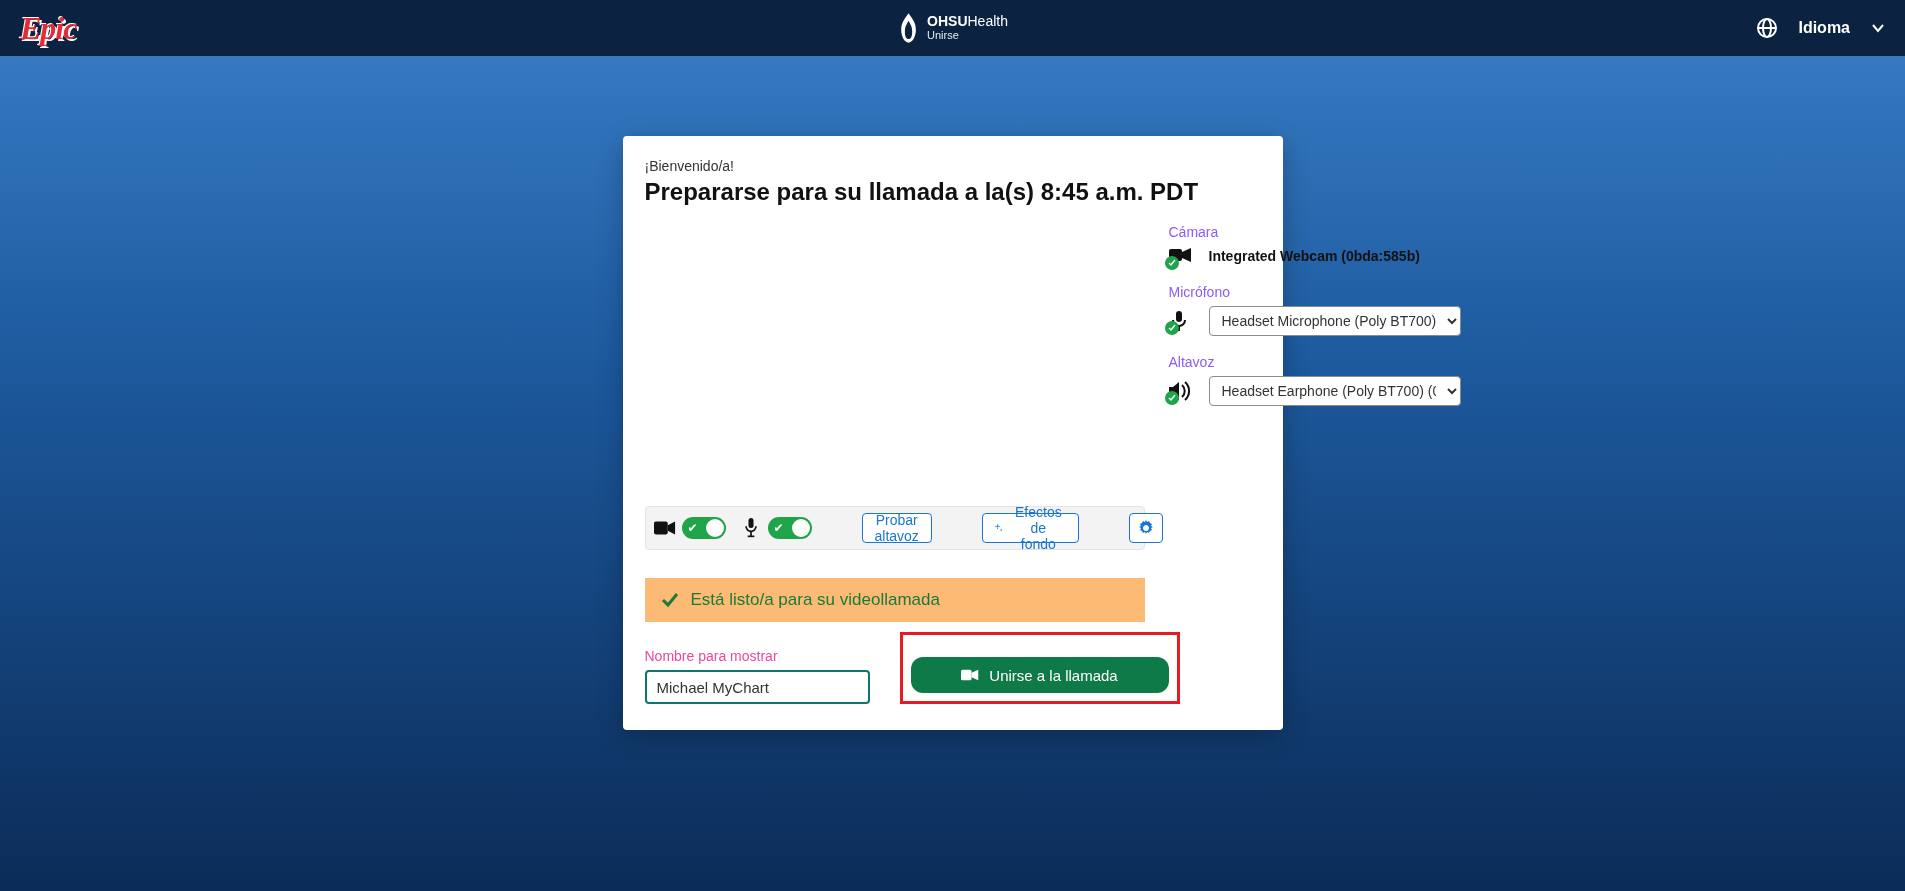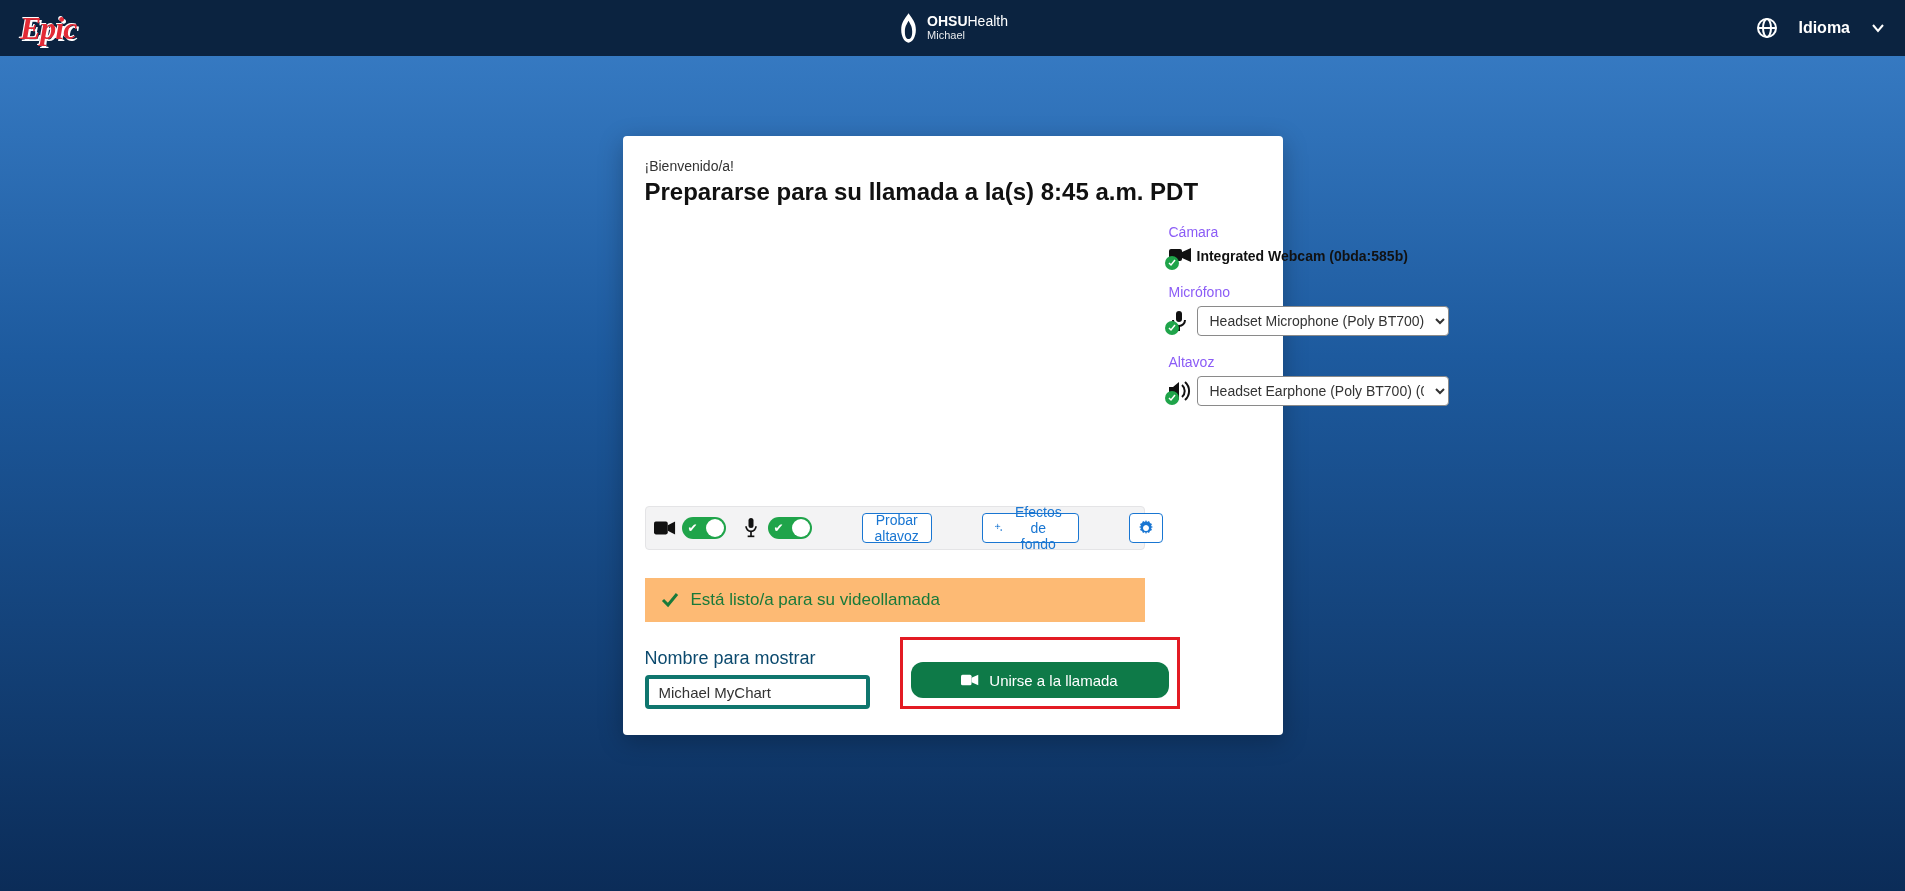--- a/index.html
+++ b/index.html
@@ -58,21 +58,21 @@
   .title { font-size: 24px; font-weight: 700; color: #111; margin-bottom: 16px; }
   .mainrow { display: flex; gap: 24px; }
   .preview-col { flex: 0 0 500px; }
   .preview {
     width: 500px;
     height: 280px;
     background: #fff;
   }
   .devcol { flex: 1; padding-top: 2px; }
   .dev-label { font-size: 14px; color: #8b5cf6; margin-bottom: 6px; }
-  .dev-line { display: flex; align-items: center; gap: 4px; margin-bottom: 18px; }
+  .dev-line { display: flex; align-items: center; gap: 16px; margin-bottom: 18px; }
   .status-icon { position: relative; width: 24px; height: 20px; flex: 0 0 24px; }
   .status-icon svg { position: absolute; left: 0; top: 0; }
   .status-icon .badge {
     position: absolute; left: -4px; bottom: -4px;
     width: 14px; height: 14px; border-radius: 50%;
     background: #1fa44a;
     display: flex; align-items: center; justify-content: center;
   }
   .badge svg { position: static; }
   .dev-name { font-weight: 700; font-size: 14px; color: #111; }
@@ -133,23 +133,23 @@
   }
   .ready-banner svg { width: 18px; height: 18px; fill: #197a3a; }
   .bottomrow {
     margin-top: 26px;
     display: flex;
     align-items: flex-end;
     gap: 30px;
     position: relative;
   }
   .name-block { display: flex; flex-direction: column; gap: 6px; width: 225px; }
-  .name-label { font-size: 18px; color: #0c4a6e; }
+  .name-label { font-size: 14px; color: #ec4899; }
   .name-input {
-    height: 34px; border: 4px solid #0f766e; border-radius: 4px;
+    height: 34px; border: 2px solid #0f766e; border-radius: 4px;
     padding: 0 10px; font-size: 15px; color: #333; width: 225px;
   }
   .join-wrap {
     border: 3px solid #e31b23;
     padding: 22px 8px 8px 8px;
     margin-top: -20px;
   }
   .join-btn {
     width: 258px; height: 36px;
     background: #0e7a48; color: #fff;
@@ -166,21 +166,21 @@
   <div class="epic-logo">Epic</div>
   <div class="center">
     <div class="ohsu-logo-block">
       <svg class="flame" viewBox="0 0 24 32">
         <path d="M12 0 C8 6 4 10 4 18 C4 26 8 32 12 32 C16 32 20 26 20 18 C20 10 16 6 12 0 Z M12 8 C14 12 16 14 16 20 C16 26 14 28 12 28 C10 28 8 26 8 20 C8 14 10 12 12 8 Z" fill="#fff"></path>
       </svg>
       <div class="ohsu-text">
         <div class="line1">
           <span>OHSU</span><span class="light">Health</span>
         </div>
-        <div class="line2">Michael</div>
+        <div class="line2">Unirse</div>
       </div>
     </div>
   </div>
   <div class="lang">
     <svg class="globe" viewBox="0 0 20 20">
       <circle cx="10" cy="10" r="9" fill="none" stroke="#fff" stroke-width="2"></circle>
       <ellipse cx="10" cy="10" rx="4" ry="9" fill="none" stroke="#fff" stroke-width="2"></ellipse>
       <line x1="1" y1="10" x2="19" y2="10" stroke="#fff" stroke-width="2"></line>
     </svg>
     <span>Idioma</span>

